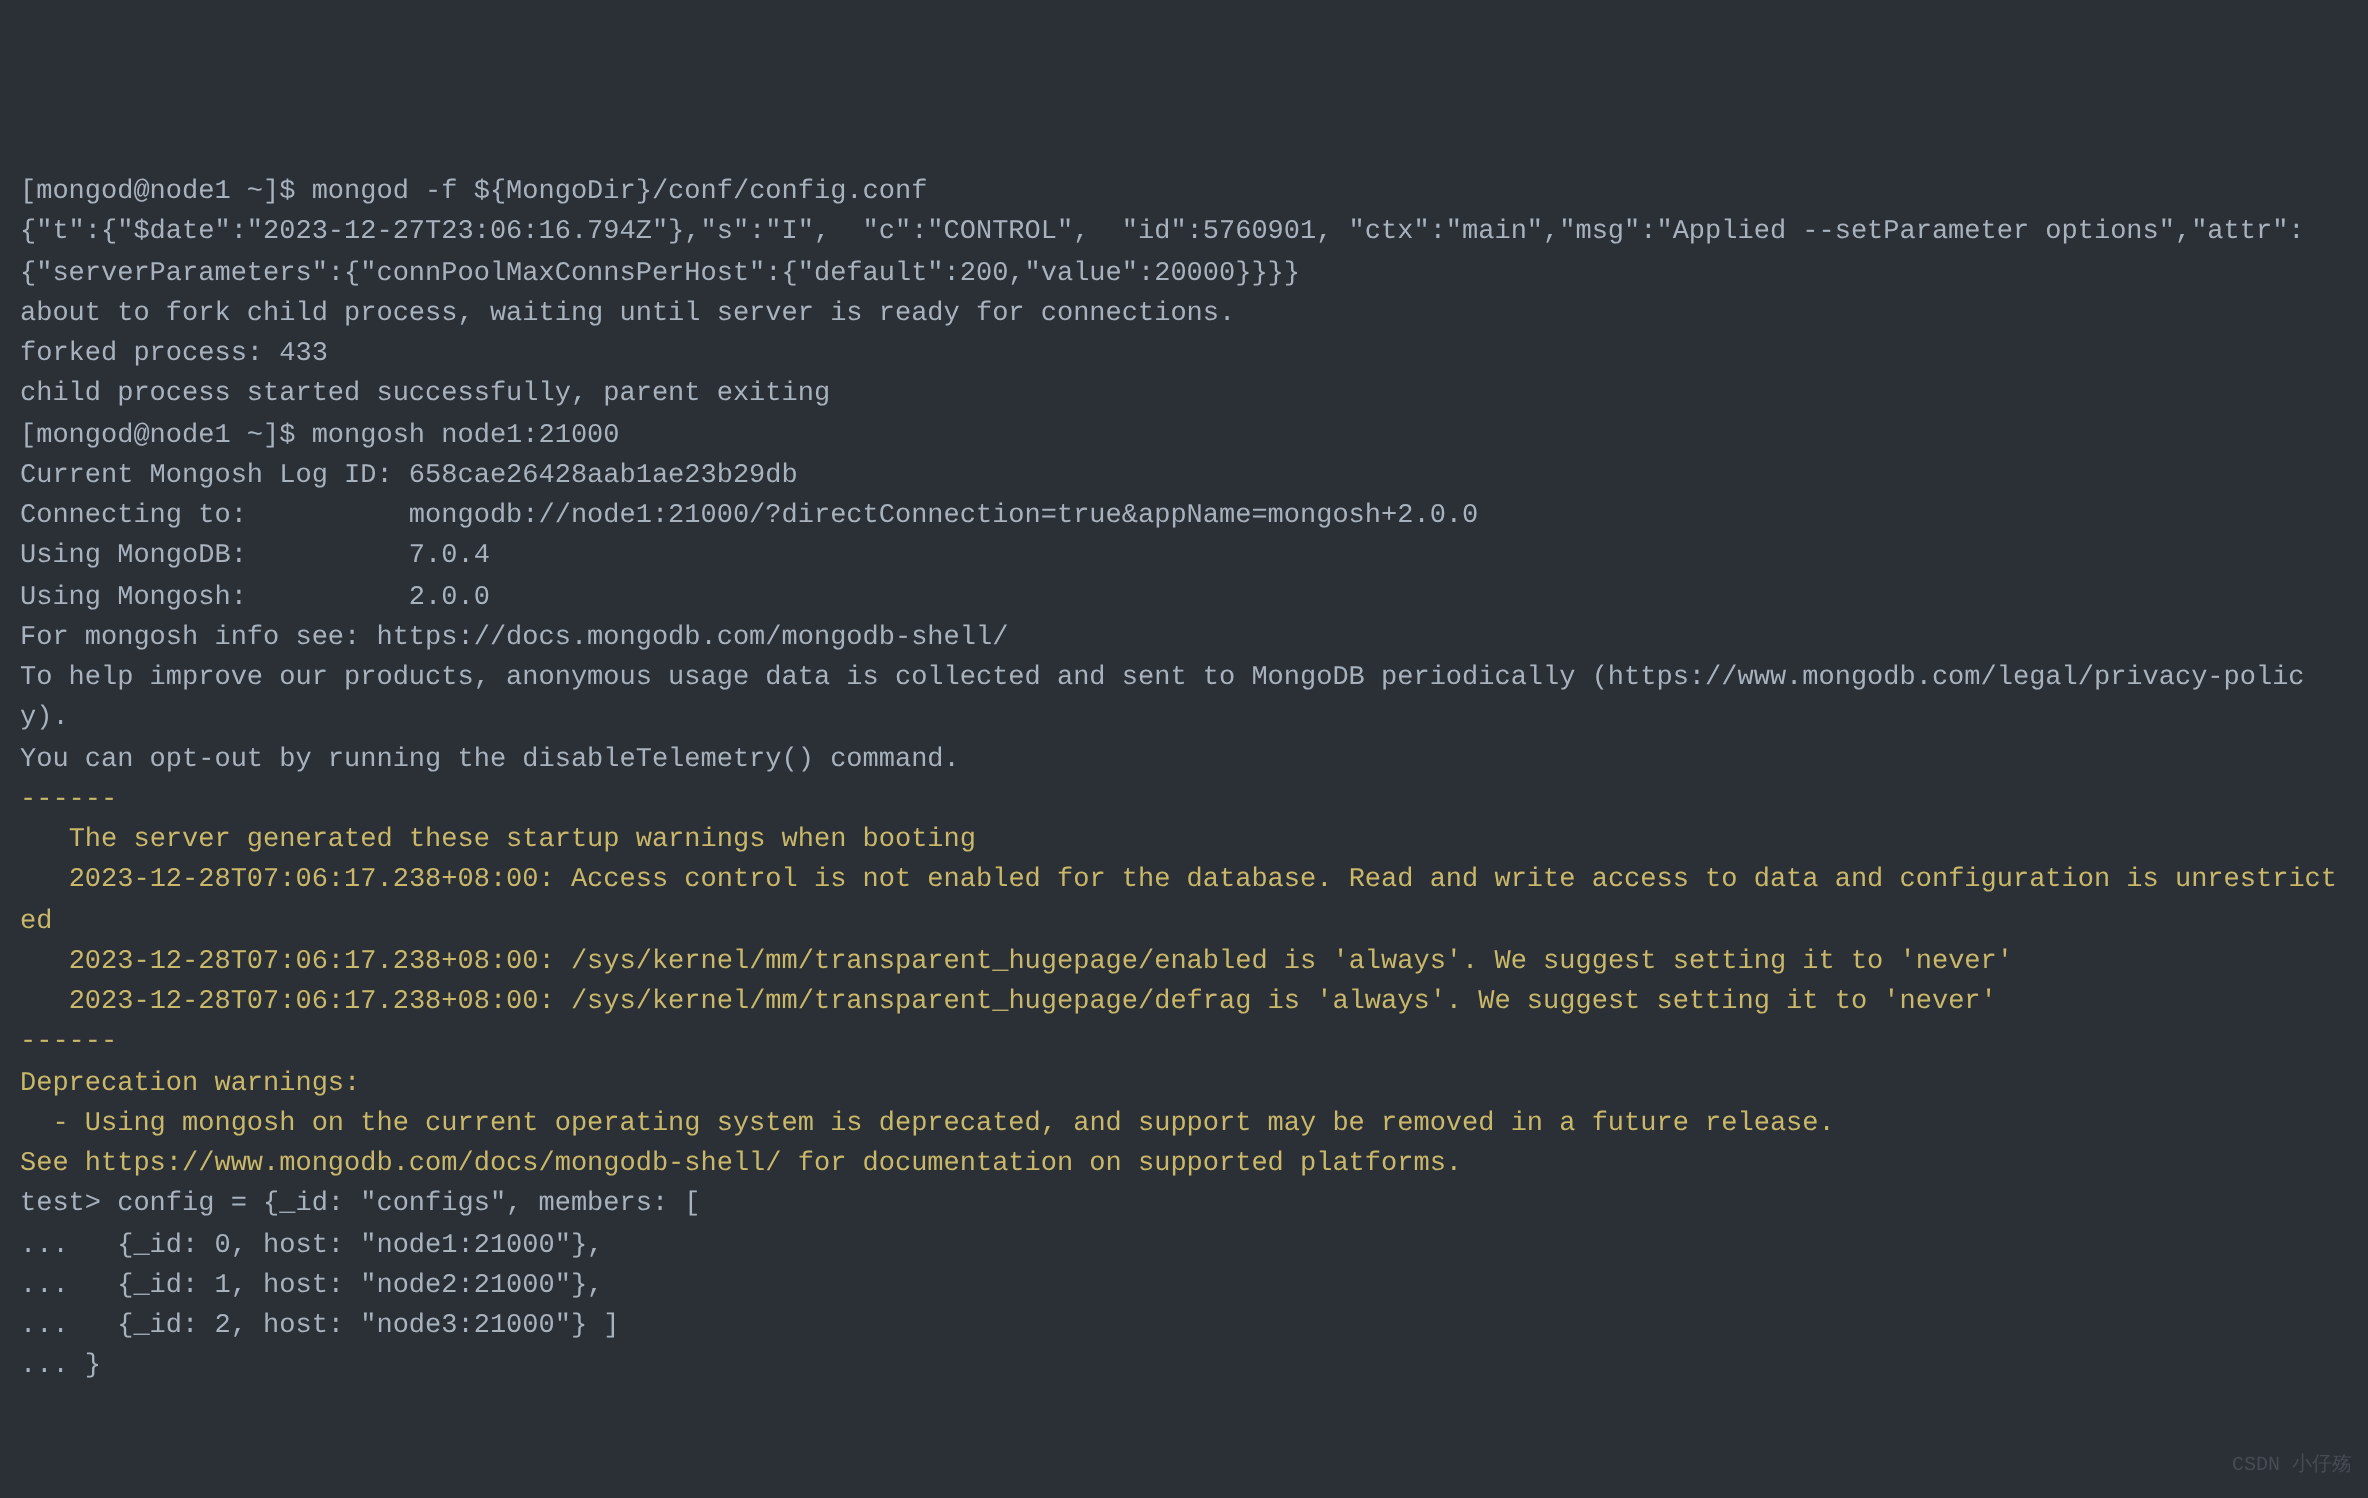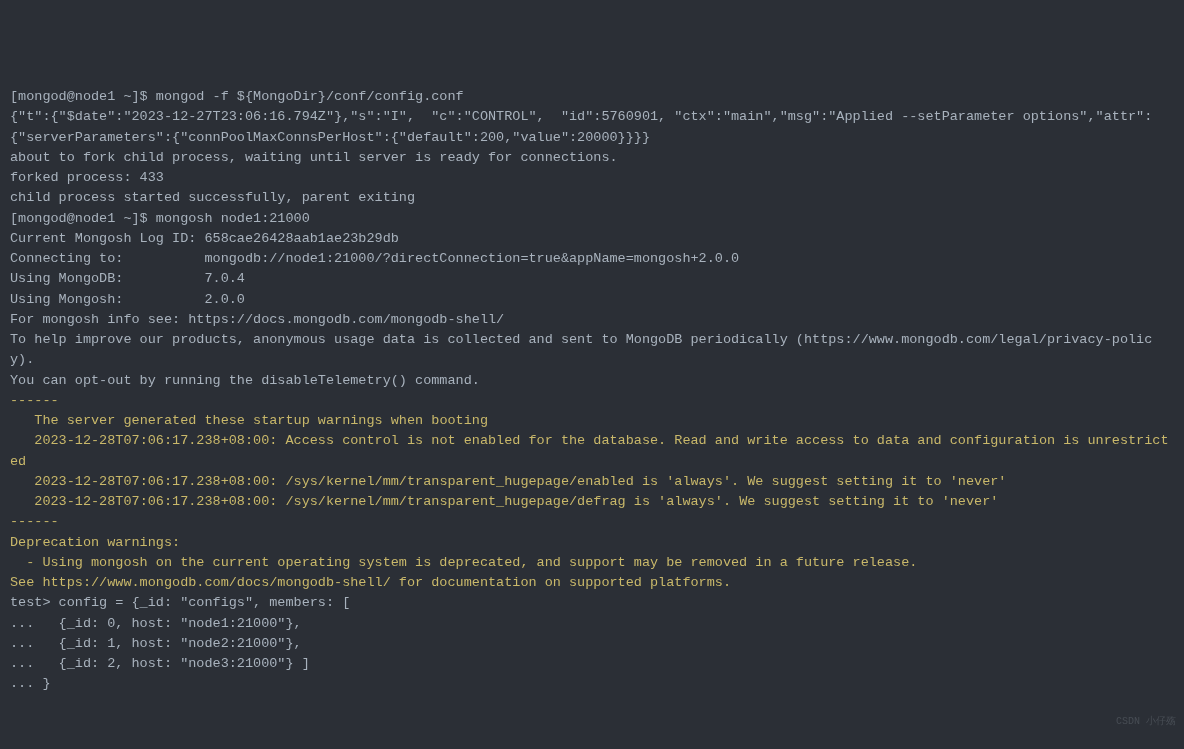--- a/index.html
+++ b/index.html
@@ -22,21 +22,21 @@
       position: relative;
     }
     .prompt {
       color: #a8b2bd;
     }
     .warn-yellow {
       color: #c9b86a;
     }
     .watermark {
       position: absolute;
-      bottom: 20px;
+      bottom: 8px;
       right: 8px;
       font-size: 10px;
       color: #5a6068;
       opacity: 0.6;
     }
     .line {
       display: block;
     }
   </style>
 </head>

